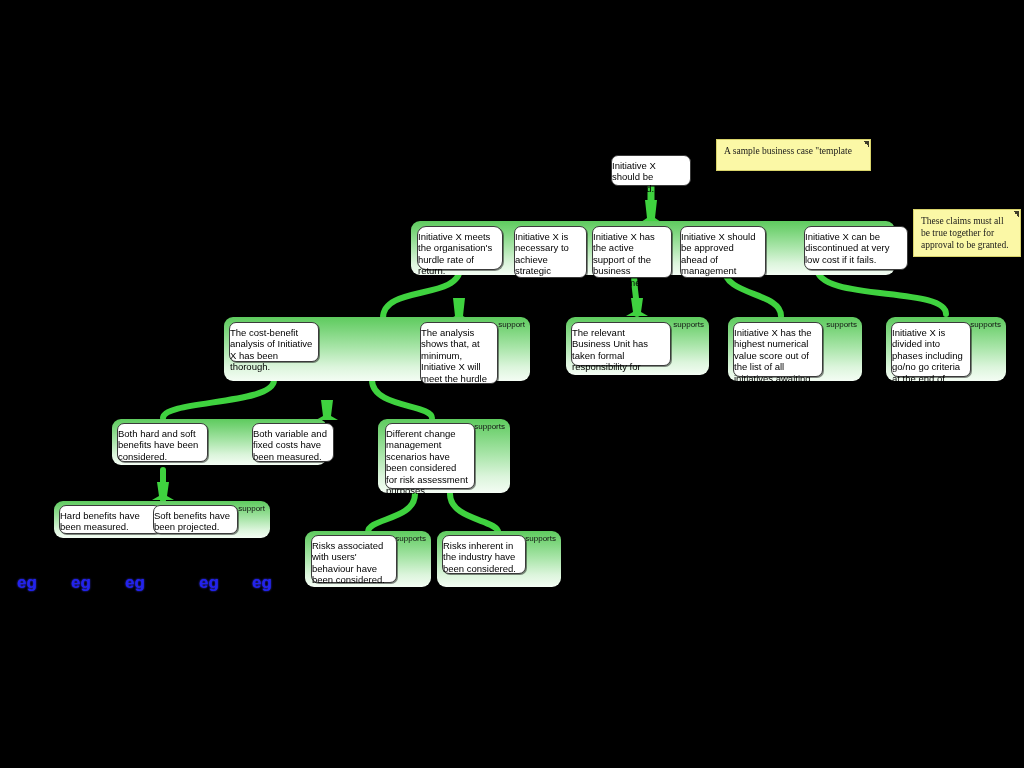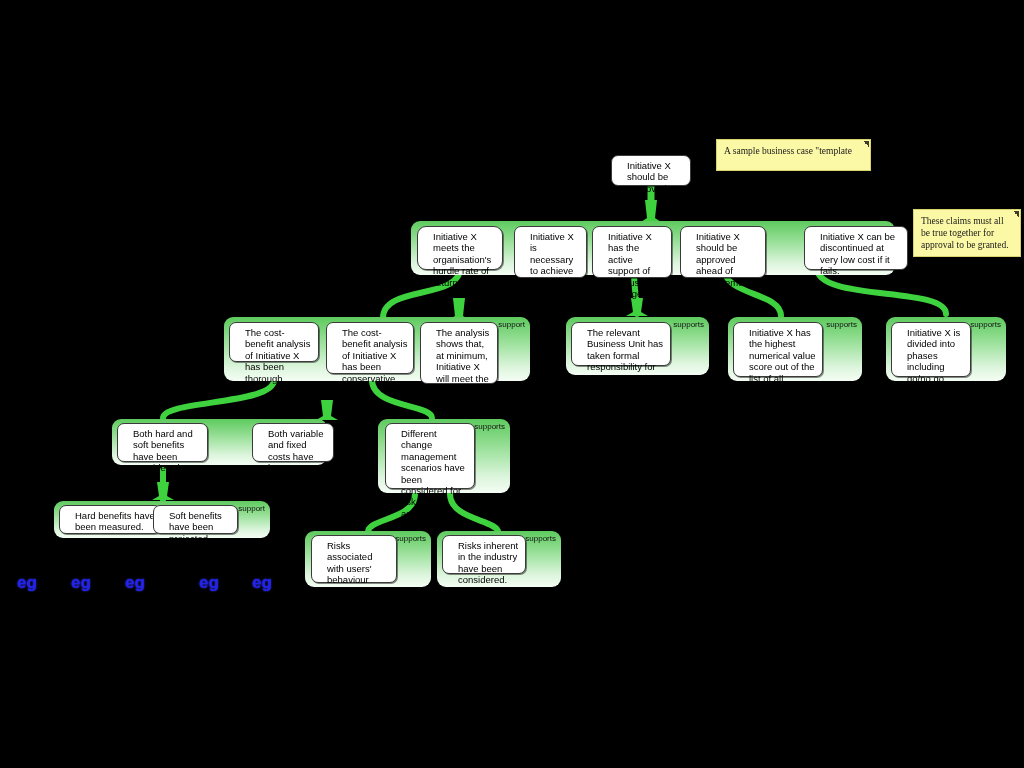--- a/index.html
+++ b/index.html
@@ -24,21 +24,21 @@
     overflow:hidden;
   }
 
   
   .claim{
     position:absolute;
     background:#fff;
     border:1px solid #3a3a3a;
     border-radius:7px;
     box-sizing:border-box;
-    padding:4px 5px 3px 15px;
+    padding:4px 5px 3px 0;
     font-size:9.5px;
     line-height:11.4px;
     color:#000;
     font-family:"Liberation Sans",sans-serif;
     box-shadow:1px 1px 0 rgba(0,0,0,.45);
   }
   .claim.root{
     box-shadow:1px 1px 0 rgba(0,0,0,.55);
   }
 
@@ -137,23 +137,20 @@
   <div class="claim" style="left:772px;top:226px;width:104px;height:44px;margin-left:32px;">
     <span>Initiative X can be discontinued at very low cost if it fails.</span>
   </div>
 
   <div class="group" style="left:224px;top:317px;width:306px;height:64px;">
     <span class="glabel">support</span>
   </div>
   <div class="claim" style="left:229px;top:322px;width:90px;height:40px;">
     <span>The cost-benefit analysis of Initiative X has been thorough.</span>
   </div>
-  <div class="claim" style="left:326px;top:322px;width:88px;height:52px;">
-    <span>The cost-benefit analysis of Initiative X has been conservative.</span>
-  </div>
   <div class="claim" style="left:420px;top:322px;width:78px;height:62px;">
     <span>The analysis shows that, at minimum, Initiative X will meet the hurdle rate of return.</span>
   </div>
 
   <div class="group" style="left:566px;top:317px;width:143px;height:58px;">
     <span class="glabel">supports</span>
   </div>
   <div class="claim" style="left:571px;top:322px;width:100px;height:44px;">
     <span>The relevant Business Unit has taken formal responsibility for making the benefits happen.</span>
   </div>

